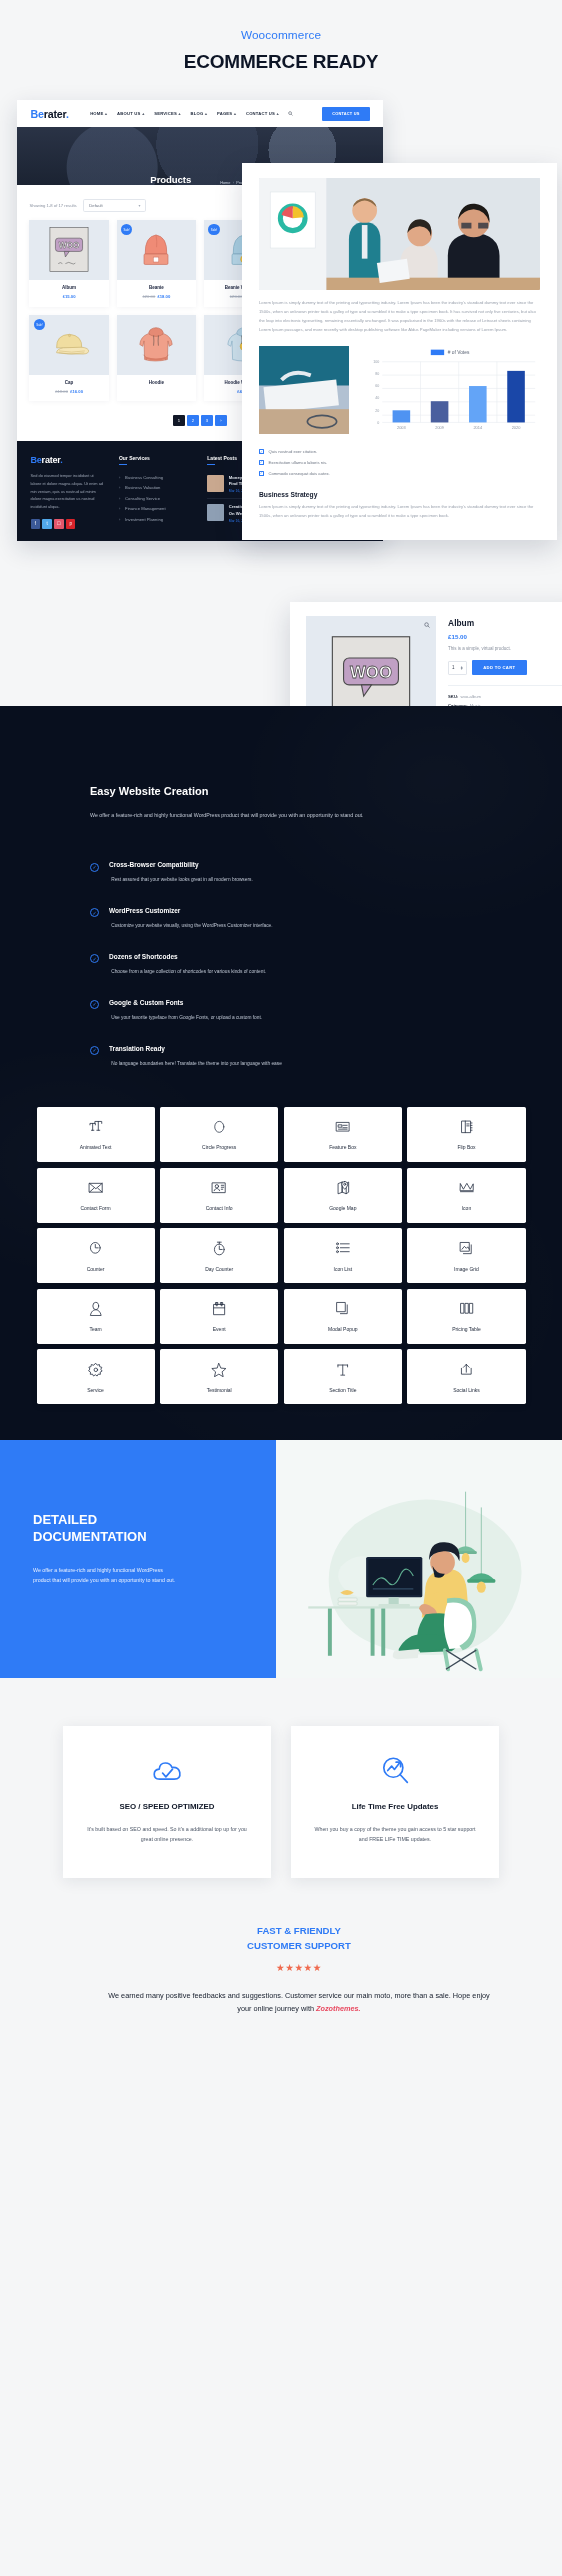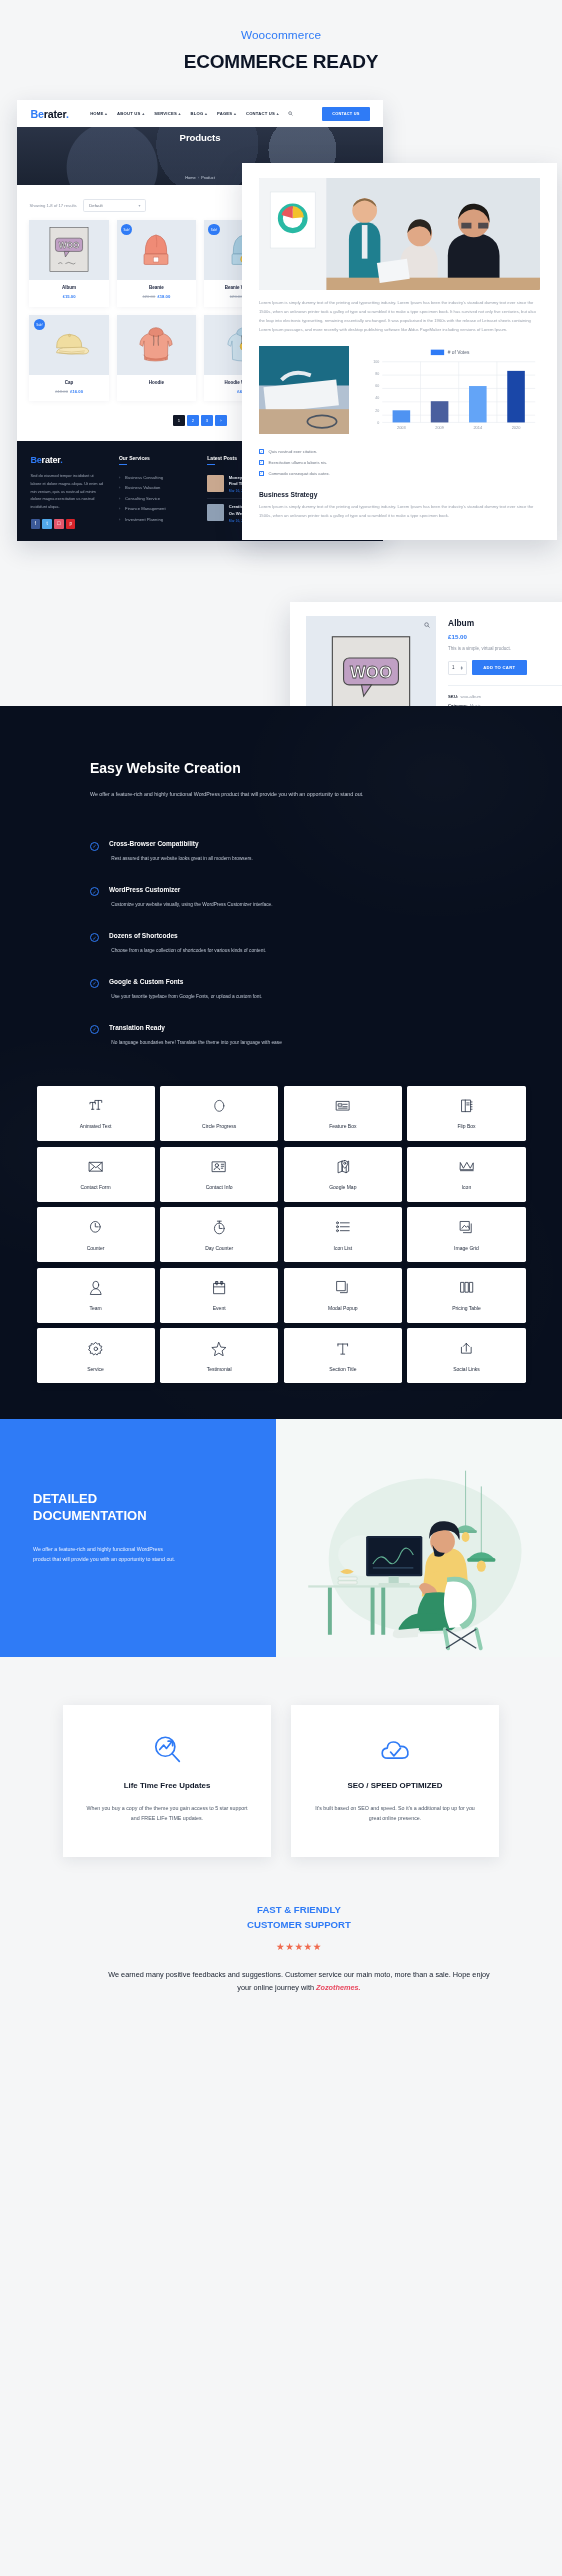--- a/index.html
+++ b/index.html
@@ -33,21 +33,21 @@
   .logo .d { color:#2f7bf6; }
   .nav-links { display:flex; gap:9.6px; margin-left:21.4px; }
   .nav-links span { font-size:4.2px; font-weight:700; letter-spacing:0.2px; color:#1b2538; white-space:nowrap; }
   .nav-search { margin-left:9px; font-size:5px; color:#1b2538; }
   .nav-cta {
     margin-left:auto; background:#2f7bf6; color:#fff; font-size:3.9px; font-weight:700;
     letter-spacing:0.2px; padding:4.5px 10px; border-radius:1.1px;
   }
   .page-banner {
     height:58px; background:linear-gradient(180deg,#2a3346 0%,#1b2332 100%);
-    position:relative; display:flex; flex-direction:column; align-items:center; justify-content:center; overflow:hidden;gap:29px;
+    position:relative; display:flex; flex-direction:row; align-items:flex-end; justify-content:center; overflow:hidden;gap:29px;
   }
   .page-banner::before{
     content:""; position:absolute; inset:0;
     background:
       radial-gradient(circle at 78% 40%, rgba(120,135,160,.45) 0 34px, transparent 34px),
       radial-gradient(circle at 26% 70%, rgba(90,105,135,.35) 0 45px, transparent 46px),
       radial-gradient(circle at 52% 30%, rgba(60,72,96,.5) 0 51px, transparent 51px);
   }
   .banner-title { position:relative; color:#fff; font-size:9.6px; font-weight:800; letter-spacing:-0.1px; }
   .banner-crumb { position:relative; margin-top:2.8px; font-size:3.9px; color:#c8d1de; }
@@ -155,21 +155,21 @@
   .features { background:#080f1e; padding:54px 0 0; position:relative; overflow:hidden; }
   .features::before {
     content:""; position:absolute; inset:0; opacity:.55;
     background:
       radial-gradient(ellipse 394px 292px at 78% 10%, rgba(255,255,255,.045) 0 1%, transparent 55%),
       radial-gradient(ellipse 315px 236px at 12% 62%, rgba(255,255,255,.035) 0 1%, transparent 55%),
       radial-gradient(ellipse 506px 394px at 58% 80%, rgba(255,255,255,.03) 0 1%, transparent 55%);
   }
   .ftr-inner { position:relative; width:382px; margin:0 auto; }
   .ftr-title { font-size:15px; font-weight:800; color:#fff; letter-spacing:-0.2px; }
-  .ftr-h2 { font-size:14px; font-weight:700; color:#fff; }
+  .ftr-h2 { margin-top:25px; font-size:11px; font-weight:700; color:#fff; }
   .ftr-lead { margin-top:12.4px; font-size:5.3px; line-height:2.3; color:#c3cad6; max-width:292px; }
   .feat-list { margin-top:28px; }
   .feat-item { display:flex; gap:10px; padding:12.4px 0; }
   .feat-check { width:9px; height:9px; flex:none; border-radius:50%; border:0.9px solid #2f7bf6;
                 color:#2f7bf6; font-size:5px; display:flex; align-items:center; justify-content:center; margin-top:1.1px; }
   .feat-name { font-size:6.5px; font-weight:700; color:#fff; }
   .feat-desc { margin-top:9px; margin-left:2.2px; font-size:4.8px; color:#bfc7d4; }
 
   
   .widgets { position:relative; width:489px; margin:29px auto 0; padding-bottom:36px;
@@ -859,39 +859,39 @@
         <path d="M304 282 q50 -8 52 40 q2 44 -24 52 l-6 -8 q26 -12 22 -46 q-4 -36 -44 -30z" fill="#8fcdb1"></path>
         <path d="M300 374 l6 34 M356 374 l8 34" stroke="#8fcdb1" stroke-width="7" stroke-linecap="round"></path>
         <path d="M302 374 l54 34 M356 374 l-54 34" stroke="#3c4a57" stroke-width="2.5"></path>
       </svg>
     </div>
   </div>
 
   <div class="cards">
     <div class="card">
       <div class="card-icon">
+        <svg width="30" height="23.6" viewBox="0 0 54 42">
+            <path d="M14 36 Q4 36 4 27 Q4 19 13 18 Q14 7 24 7 Q33 7 36 15 Q48 14 50 24 Q52 36 40 36 Z" fill="none" stroke="#2f7bf6" stroke-width="3" stroke-linejoin="round"></path>
+            <path d="M19 25 l6 7 l12 -14" fill="none" stroke="#2f7bf6" stroke-width="3" stroke-linecap="round" stroke-linejoin="round"></path>
+          </svg>
+      </div>
+      <div class="card-title">SEO / SPEED OPTIMIZED</div>
+      <div class="card-text">It's built based on SEO and speed. So it's a additional top up for you great online presence.</div>
+    </div>
+    <div class="card">
+      <div class="card-icon">
         <svg width="28" height="28" viewBox="0 0 50 50">
             <circle cx="22" cy="21" r="17" fill="none" stroke="#2f7bf6" stroke-width="3"></circle>
             <line x1="34" y1="33" x2="47" y2="47" stroke="#2f7bf6" stroke-width="3" stroke-linecap="round"></line>
             <path d="M12 26 l7 -8 l5 6 l10 -13" fill="none" stroke="#2f7bf6" stroke-width="3" stroke-linecap="round" stroke-linejoin="round"></path>
             <path d="M27 11 h8 v8" fill="none" stroke="#2f7bf6" stroke-width="3" stroke-linecap="round" stroke-linejoin="round"></path>
           </svg>
       </div>
       <div class="card-title">Life Time Free Updates</div>
       <div class="card-text">When you buy a copy of the theme you gain access to 5 star support and FREE LIFe TIME updates.</div>
-    </div>
-    <div class="card">
-      <div class="card-icon">
-        <svg width="30" height="23.6" viewBox="0 0 54 42">
-            <path d="M14 36 Q4 36 4 27 Q4 19 13 18 Q14 7 24 7 Q33 7 36 15 Q48 14 50 24 Q52 36 40 36 Z" fill="none" stroke="#2f7bf6" stroke-width="3" stroke-linejoin="round"></path>
-            <path d="M19 25 l6 7 l12 -14" fill="none" stroke="#2f7bf6" stroke-width="3" stroke-linecap="round" stroke-linejoin="round"></path>
-          </svg>
-      </div>
-      <div class="card-title">SEO / SPEED OPTIMIZED</div>
-      <div class="card-text">It's built based on SEO and speed. So it's a additional top up for you great online presence.</div>
     </div>
   </div>
 
   <div class="support">
     <div class="sup-title">
       <span>FAST &amp; FRIENDLY</span><br><span>CUSTOMER SUPPORT</span>
     </div>
     <div class="stars">★★★★★</div>
     <div class="sup-text">
       <span>We earned many positive feedbacks and suggestions. Customer service our main moto, more than a sale. Hope enjoy your online journey with </span><b>Zozothemes.</b>

